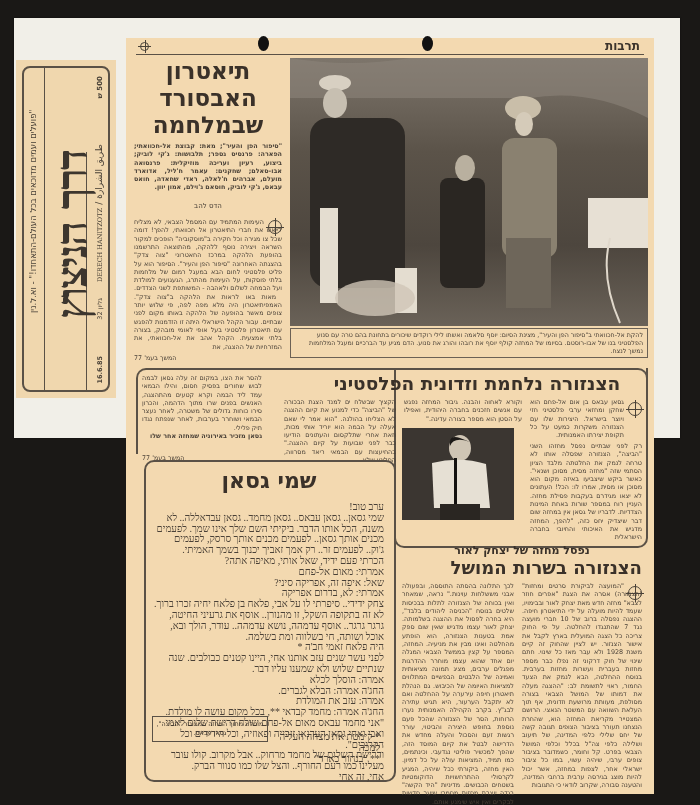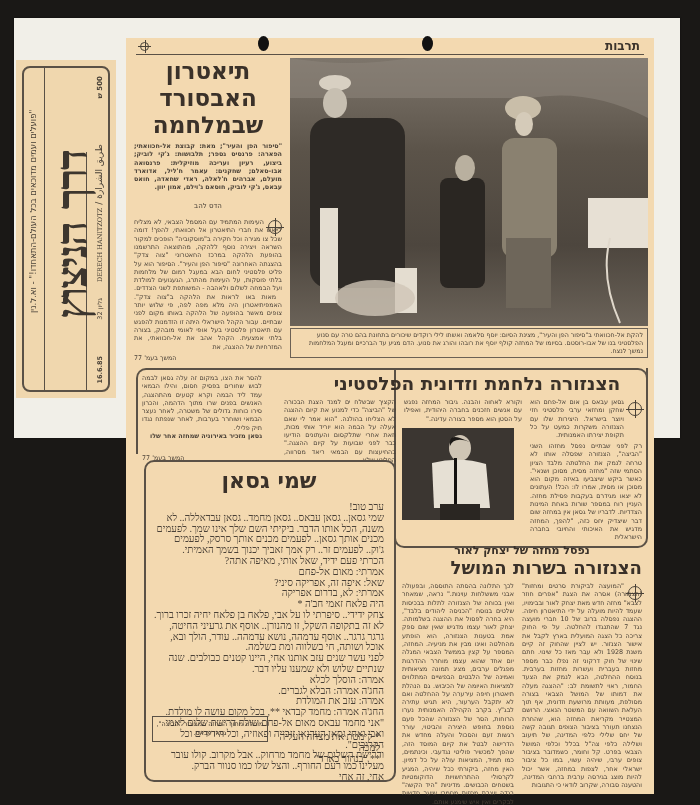--- a/index.html
+++ b/index.html
@@ -138,22 +138,22 @@
 
   <div class="frame" style="left:18px;top:96px;width:248px;height:318px;"></div>
   <div class="hl" style="position:absolute;left:30px;top:102px;width:226px;text-align:center;font-size:22px;line-height:30px;">שמי גסאן</div>
   <div class="monotxt" style="position:absolute;left:28px;top:138px;width:230px;">
     <div>ערב טוב!</div>
     <div>שמי גסאן.. גסאן עבאס.. גסאן מחמד.. גסאן עבדאללה.. לא משנה, הכל אותו הדבר. ביקיתי השם שלך אינו שמך. לפעמים מכנים אותך גסאן.. לפעמים מכנים אותך סרסק, לפעמים ג'וק.. לפעמים זר.. רק אמך זאביך יכנוך בשמך האמיתי.</div>
     <div>הכרתי פעם ידיד, שאל אותי, מאיפה אתה?</div>
     <div>אמרתי: מאום אל-פחם</div>
     <div>שאל: איפה זה, אפריקה סיני?</div>
     <div>אמרתי: לא, בדרום אפריקה</div>
+    <div>צחק ידידי.. סיפרתי לו על אבי, פלאח בן פלאח יחיה זכרו ברוך. לא זה בתקופה השקל, זו מהנורן.. אוסף את גרעיני החיטה, גרגר גרגר.. אוסף עדמהה, נושא עדמהה.. עודר, הולך ובא, אוכל ושותה, חי בשלווה ומת בשלמה.</div>
     <div>היה פלאח זאמי חב'ה *</div>
-    <div>צחק ידידי.. סיפרתי לו על אבי, פלאח בן פלאח יחיה זכרו ברוך. לא זה בתקופה השקל, זו מהנורן.. אוסף את גרעיני החיטה, גרגר גרגר.. אוסף עדמהה, נושא עדמהה.. עודר, הולך ובא, אוכל ושותה, חי בשלווה ומת בשלמה.</div>
     <div>לפני עשר שנים עזב אותנו אחי, היינו קטנים כבולבים. שנה שנתיים שלוש ולא שמענו עליו דבר.</div>
     <div>אמרה: הוסלך לכלא</div>
     <div>החג'ה אמרה: הבלא לגברים.</div>
     <div>אמרה: עזב את המולדת</div>
     <div>החג'ה אמרה: מחמד קבדאי **, בכל מקום עושה לו מולדת.</div>
     <div>"אני מחמד עבאס מאום אל-פחם שולח דרישת שלום לאמי ואבי ואחי גסאן העדנאן זזכייה ופאוזיה, וכל הידידים וכל הקרובים".</div>
     <div>ודרישת השלום של מחמד מרחוק.. אבל מקרוב. קולו עובר מעלינו כמו רעם החורף.. והצל שלו כמו סנוור הברק.</div>
     <div>אחי, זה אחי</div>
   </div>
   <div style="position:absolute;left:26px;top:352px;width:108px;border:1.5px solid #5a5146;padding:3px;font-size:6.4px;line-height:9px;text-align:center;">

